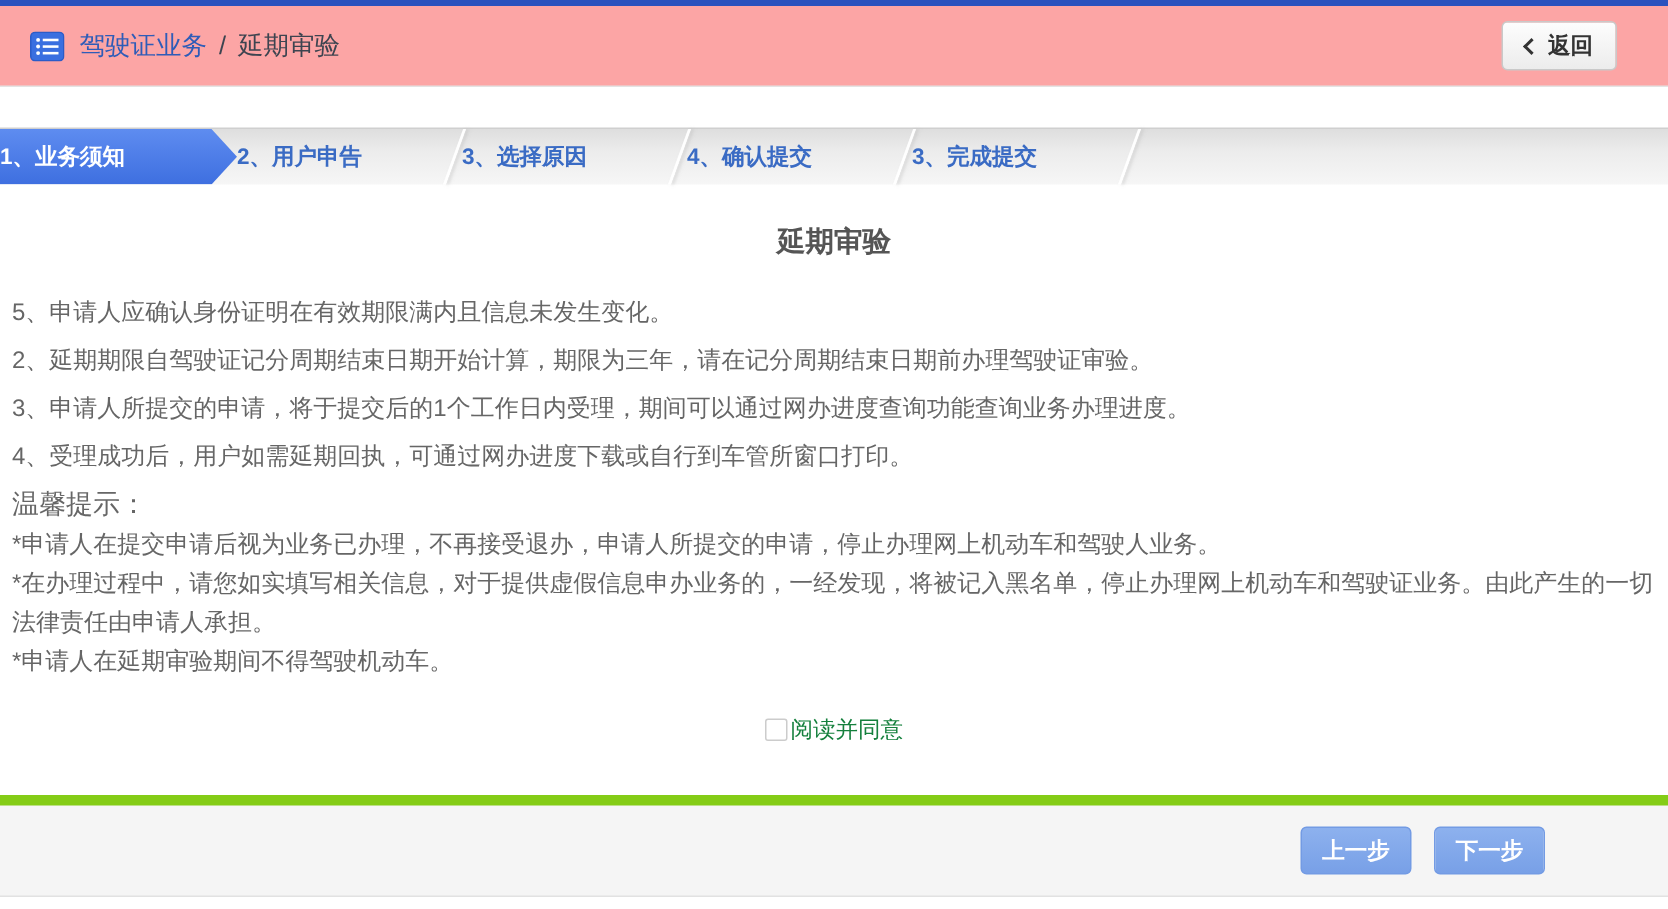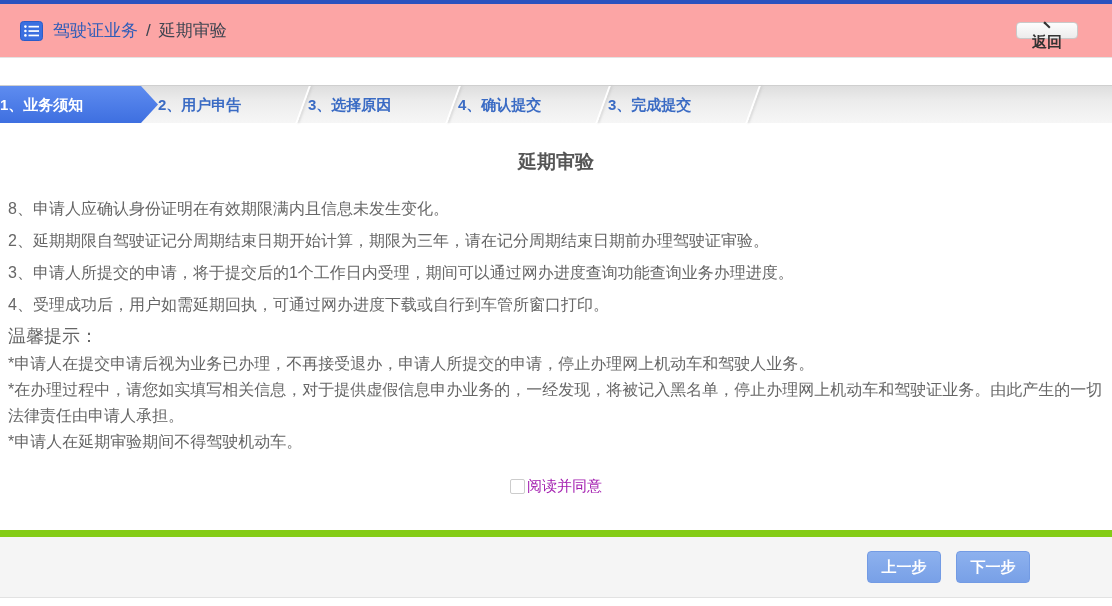--- a/index.html
+++ b/index.html
@@ -12,25 +12,24 @@
   .top-bar { height:4px; background:#2a52be; }
 
   
   .header { height:54px; display:flex; align-items:center; padding:0 34px 0 20px; border-bottom:1px solid #e3e3e3; background:#fca5a5; }
   .breadcrumb { display:flex; align-items:center; gap:8px; font-size:17px; }
   .crumb-icon { display:inline-flex; margin-right:2px; }
   .crumb-primary { color:#2e5cb8; }
   .crumb-sep { color:#3d4450; }
   .crumb-secondary { color:#3d4450; }
   .back-btn {
-    margin-left:auto; height:17px; padding:0 15px; display:flex; align-items:center; gap:7px;
+    margin-left:auto; height:33px; padding:0 15px; display:flex; align-items:center; gap:7px;
     background:linear-gradient(#fdfdfd,#ececec); border:1px solid #c9c9c9; border-radius:4px;
     font-size:15px; font-weight:bold; color:#333; cursor:pointer;
     font-family:"Liberation Sans","DejaVu Sans",sans-serif;
-    flex-direction:column;
   }
   .chevron-left { width:8px; height:8px; border-left:2px solid #333; border-bottom:2px solid #333; transform:rotate(45deg); margin-top:1px; }
 
   
   .steps {
     margin-top:27px; height:38px; display:flex;
     background:linear-gradient(180deg,#dedede 0%, #ececec 40%, #f6f6f6 100%);
     border-top:1px solid #cfcfcf;
   }
   .step {
@@ -48,21 +47,21 @@
     clip-path:polygon(0 0, calc(100% - 17px) 0, 100% 50%, calc(100% - 17px) 100%, 0 100%);
   }
 
   
   .page-title { margin-top:28px; text-align:center; font-size:19px; font-weight:bold; color:#555; line-height:22px; }
   .notices { margin-top:20px; padding:0 8px; font-size:16px; color:#666; }
   .notice { line-height:32px; }
   .tips-title { padding:0 8px; font-size:18px; color:#666; line-height:30px; }
   .tips { padding:0 8px; font-size:16px; color:#666; }
   .tip { line-height:26px; }
-  .agree-row { margin-top:22px; display:flex; justify-content:center; align-items:center; gap:2px; font-size:15px; color:#a21caf; }
+  .agree-row { margin-top:22px; display:flex; justify-content:center; align-items:center; gap:2px; font-size:15px; color:#15803d; }
   .checkbox { width:15px; height:15px; border:1px solid #ccc; border-radius:2px; background:#fff; cursor:pointer; }
 
   
   .footer {
     position:absolute; left:0; right:0; top:530px; height:68px;
     background:#f5f5f5; border-top:7px solid #84cc16; border-bottom:1px solid #e2e2e2;
     display:flex; align-items:center; justify-content:flex-end; gap:15px; padding-right:82px;
   }
   .nav-btn {
     width:74px; height:32px; border:1px solid #739be4; border-radius:4px;
@@ -102,21 +101,21 @@
   <div class="step active">1、业务须知</div>
   <div class="step">2、用户申告</div>
   <div class="step">3、选择原因</div>
   <div class="step">4、确认提交</div>
   <div class="step">3、完成提交</div>
 </div>
 
 <div class="page-title">延期审验</div>
 
 <div class="notices">
-  <div class="notice">8、申请人应确认身份证明在有效期限满内且信息未发生变化。</div>
+  <div class="notice">5、申请人应确认身份证明在有效期限满内且信息未发生变化。</div>
   <div class="notice">2、延期期限自驾驶证记分周期结束日期开始计算，期限为三年，请在记分周期结束日期前办理驾驶证审验。</div>
   <div class="notice">3、申请人所提交的申请，将于提交后的1个工作日内受理，期间可以通过网办进度查询功能查询业务办理进度。</div>
   <div class="notice">4、受理成功后，用户如需延期回执，可通过网办进度下载或自行到车管所窗口打印。</div>
 </div>
 
 <div class="tips-title">温馨提示：</div>
 
 <div class="tips">
   <div class="tip">*申请人在提交申请后视为业务已办理，不再接受退办，申请人所提交的申请，停止办理网上机动车和驾驶人业务。</div>
   <div class="tip">*在办理过程中，请您如实填写相关信息，对于提供虚假信息申办业务的，一经发现，将被记入黑名单，停止办理网上机动车和驾驶证业务。由此产生的一切法律责任由申请人承担。</div>

